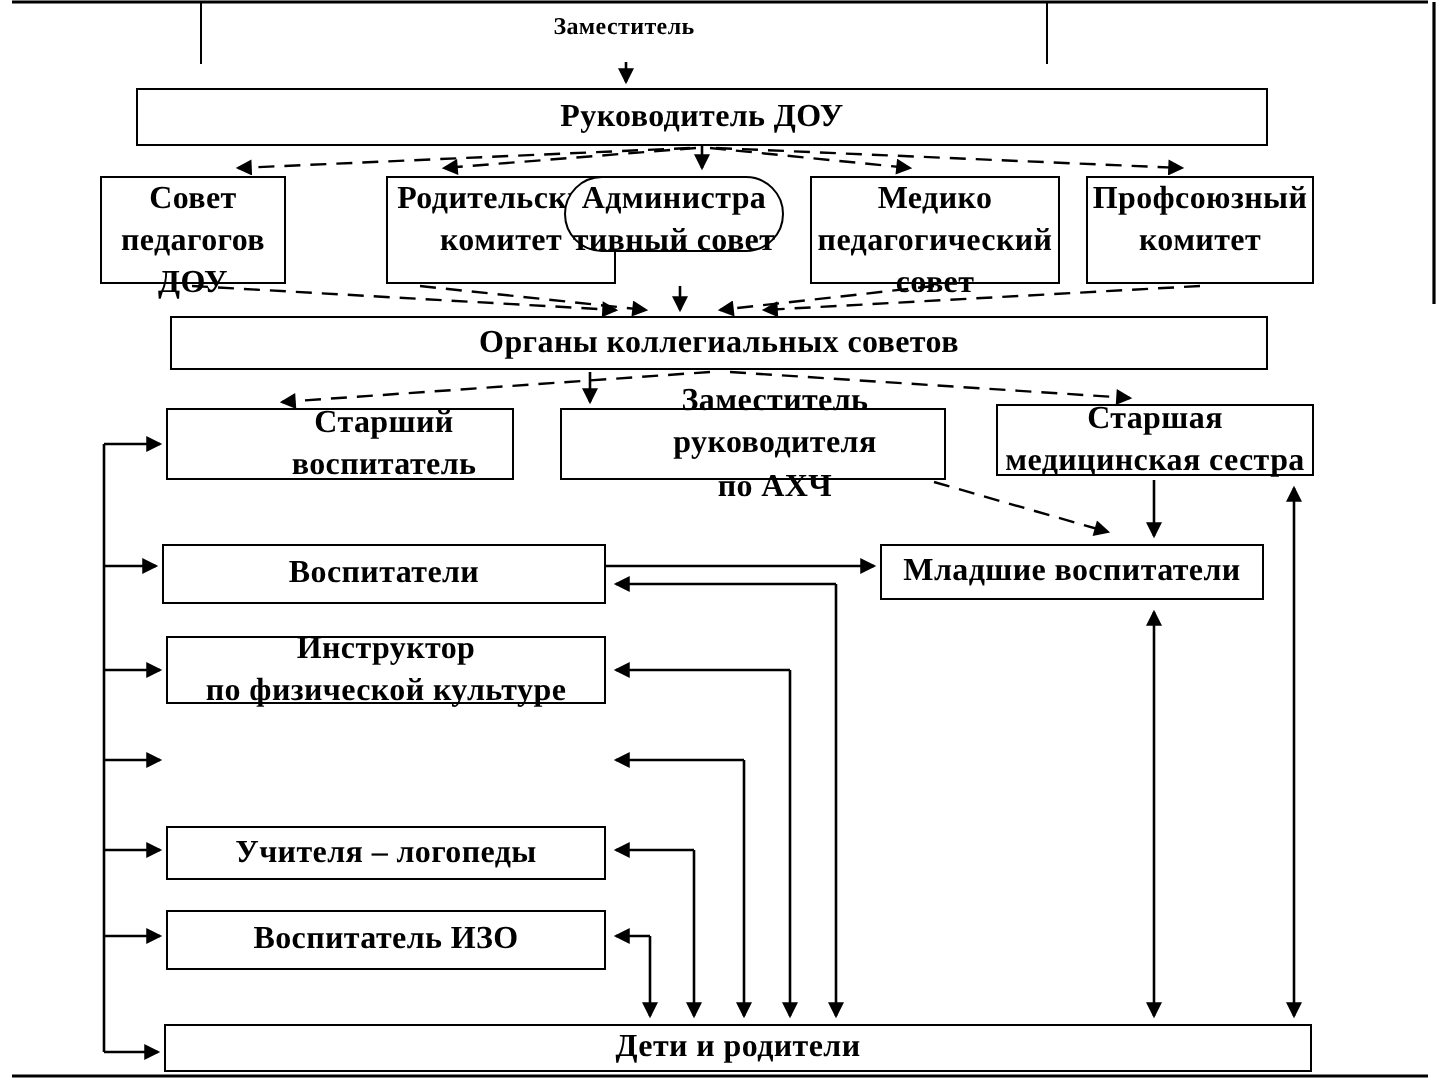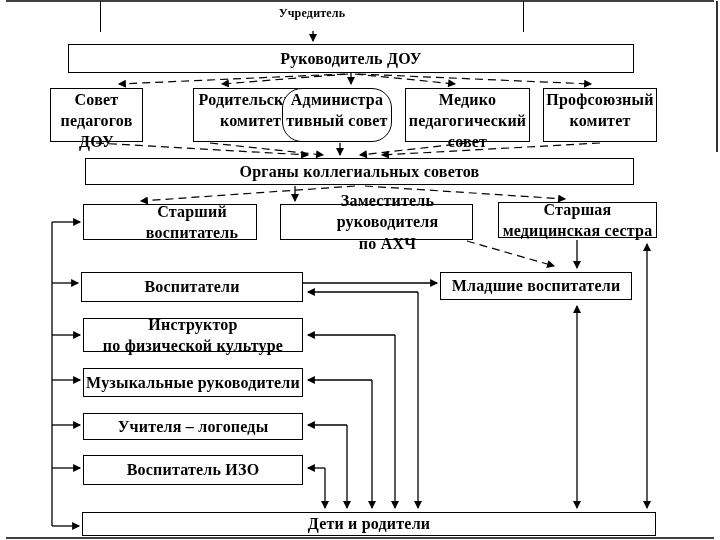--- a/index.html
+++ b/index.html
@@ -131,32 +131,32 @@
       <path d="M467,143 L360,155" marker-end="url(#arr)"></path>
       <path d="M600,143 L382,155" marker-end="url(#arr)"></path>
 
       <path d="M355,186 L141,201" marker-end="url(#arr)"></path>
       <path d="M365,186 L565,199" marker-end="url(#arr)"></path>
 
       <path d="M467,241 L554,266" marker-end="url(#arr)"></path>
     </g>
   </svg>
 
-  <div class="bracket" style="left:100px; top:1px; width:424px; height:31px;">Учредитель</div>
+  <div class="bracket" style="left:100px; top:1px; width:424px; height:31px;">Заместитель</div>
 
   <div class="node" style="left:68px; top:44px; width:566px; height:29px;">Руководитель ДОУ</div>
 
   <div class="node top-align" style="left:50px; top:88px; width:93px; height:54px;">Совет
 педагогов
 ДОУ</div>
 
   <div class="node top-align" style="left:153px; top:88px; width:115px; height:54px;margin-left:40px;">Родительский
 комитет</div>
 
-  <div class="node top-align" style="left:282px; top:88px; width:110px; height:54px;border-radius:20px;">Администра
+  <div class="node top-align" style="left:282px; top:88px; width:110px; height:38px;border-radius:20px;">Администра
 тивный совет</div>
 
   <div class="node top-align" style="left:405px; top:88px; width:125px; height:54px;">Медико
 педагогический
 совет</div>
 
   <div class="node top-align" style="left:543px; top:88px; width:114px; height:54px;">Профсоюзный
 комитет</div>
 
   <div class="node" style="left:85px; top:158px; width:549px; height:27px;">Органы коллегиальных советов</div>
@@ -170,21 +170,20 @@
   <div class="node" style="left:498px; top:202px; width:159px; height:36px;">Старшая
 медицинская сестра</div>
 
   <div class="node" style="left:81px; top:272px; width:222px; height:30px;">Воспитатели</div>
 
   <div class="node" style="left:440px; top:272px; width:192px; height:28px;">Младшие воспитатели</div>
 
   <div class="node" style="left:83px; top:318px; width:220px; height:34px;">Инструктор
 по физической культуре</div>
 
-  <div class="node" style="left:83px; top:368px; width:220px; height:29px;">Музыкальные руководители</div>
 
   <div class="node" style="left:83px; top:413px; width:220px; height:27px;">Учителя – логопеды</div>
 
   <div class="node" style="left:83px; top:455px; width:220px; height:30px;">Воспитатель ИЗО</div>
 
   <div class="node" style="left:82px; top:512px; width:574px; height:24px;">Дети и родители</div>
 
 </div>
 
 </body></html>

